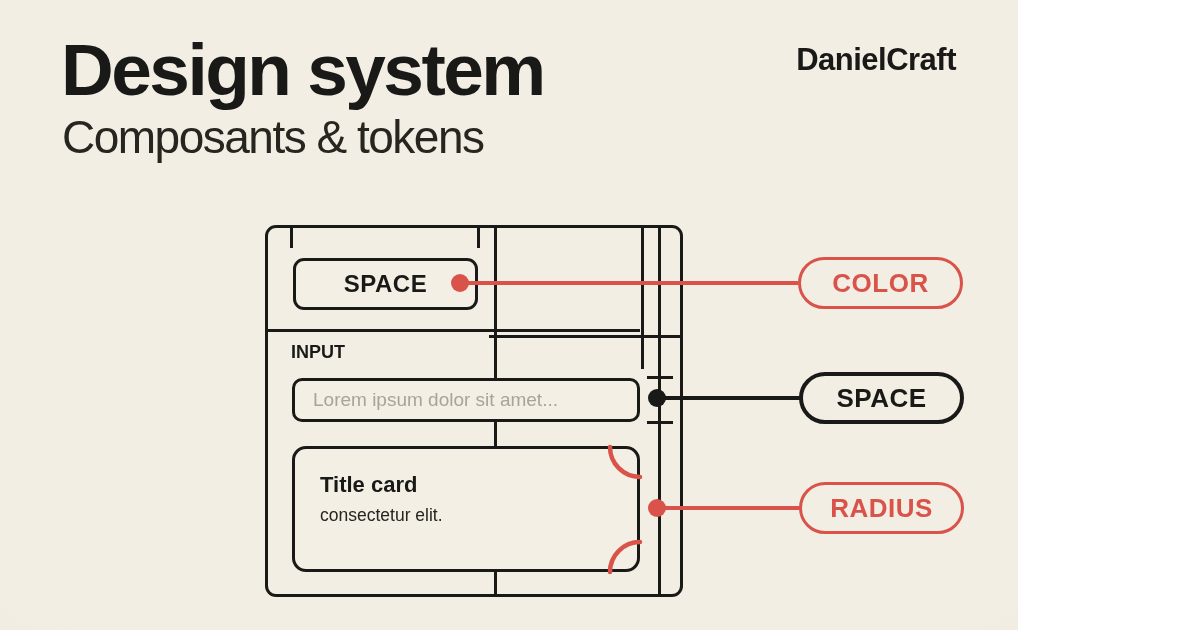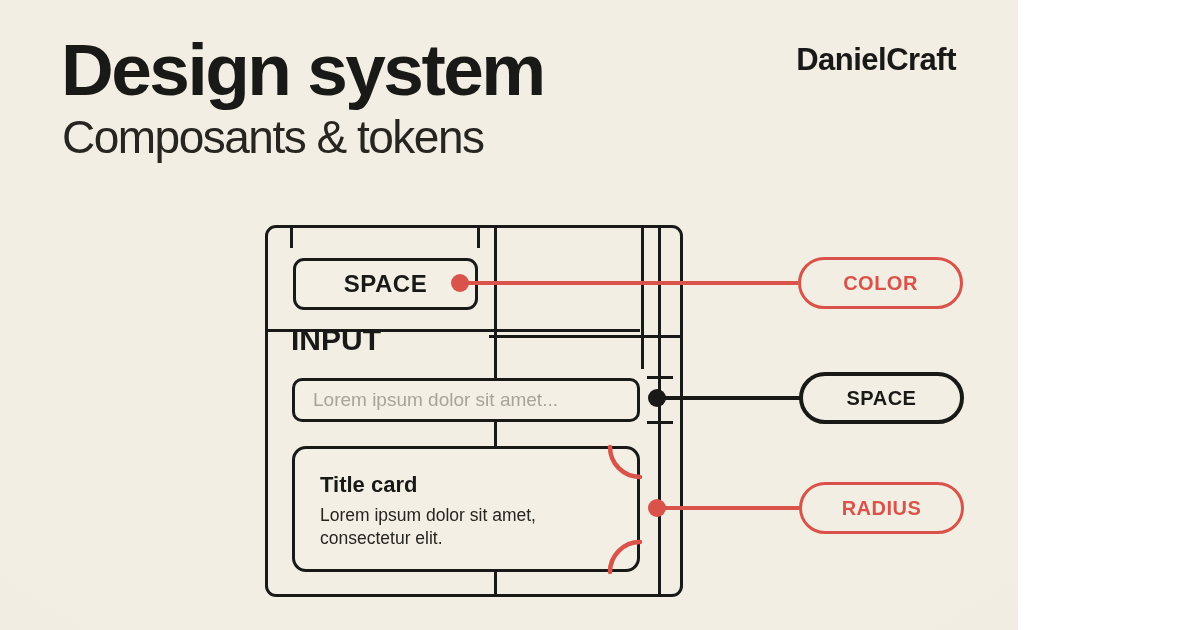--- a/index.html
+++ b/index.html
@@ -54,22 +54,22 @@
   .mock-button {
     position: absolute; left: 293px; top: 258px; width: 185px; height: 52px;
     background: var(--surface);
     border: 3.5px solid var(--ink); border-radius: 11px;
     display: flex; align-items: center; justify-content: center;
     font-family: "Liberation Sans", sans-serif;
     font-size: 24px; font-weight: 700; letter-spacing: 0.5px; color: var(--ink);
     cursor: pointer; z-index: 2;
   }
   .input-label {
-    position: absolute; left: 291px; top: 323px;
-    font-size: 30px; font-weight: 700; letter-spacing: 0px; color: var(--ink);
+    position: absolute; left: 291px; top: 342px;
+    font-size: 18px; font-weight: 700; letter-spacing: 0px; color: var(--ink);
     z-index: 2;
   }
   .mock-input {
     position: absolute; left: 292px; top: 378px; width: 348px; height: 44px;
     background: var(--surface);
     border: 3px solid var(--ink); border-radius: 10px;
     padding: 0 18px;
     font-family: "Liberation Sans", sans-serif;
     font-size: 19px; color: var(--ink); z-index: 2;
   }
@@ -99,21 +99,21 @@
   .dot-space { left: 648px; top: 389px; background: var(--ink); }
   .dot-radius { left: 648px; top: 499px; background: var(--accent-red); }
 
   .arc-overlay { position: absolute; left: 0; top: 0; z-index: 4; pointer-events: none; }
 
   
   .pill {
     position: absolute; width: 165px; height: 52px;
     border-radius: 27px;
     display: flex; align-items: center; justify-content: center;
-    font-size: 20px; font-weight: 700; letter-spacing: 0.5px;
+    font-size: 26px; font-weight: 700; letter-spacing: 0.5px;
     z-index: 3; background: transparent;
   }
   .pill--red { border: 3.5px solid var(--accent-red); color: var(--accent-red); }
   .pill--ink { border: 4px solid var(--ink); color: var(--ink); }
   .pill-color { left: 798px; top: 257px; }
   .pill-space { left: 799px; top: 372px; }
   .pill-radius { left: 799px; top: 482px; }
 </style>
 </head>
 <body>
@@ -138,21 +138,20 @@
   <button class="mock-button">
     <span>SPACE</span>
   </button>
 
   <div class="input-label">INPUT</div>
   <input class="mock-input" type="text" placeholder="Lorem ipsum dolor sit amet..." style="">
 
   <div class="title-card">
     <div class="card-title">Title card</div>
     <div class="card-body">
-      <div>Lorem ipsum dolor sit amet,</div>
       <div>consectetur elit.</div>
     </div>
   </div>
 
   <svg class="arc-overlay" width="1200" height="630" viewBox="0 0 1200 630">
     <path d="M 610 447 A 30 30 0 0 0 640 477" fill="none" stroke="#d9534a" stroke-width="4.5" stroke-linecap="round"></path>
     <path d="M 610 572 A 30 30 0 0 1 640 542" fill="none" stroke="#d9534a" stroke-width="4.5" stroke-linecap="round"></path>
   </svg>
 
   <div class="connector connector-line-color"></div>

